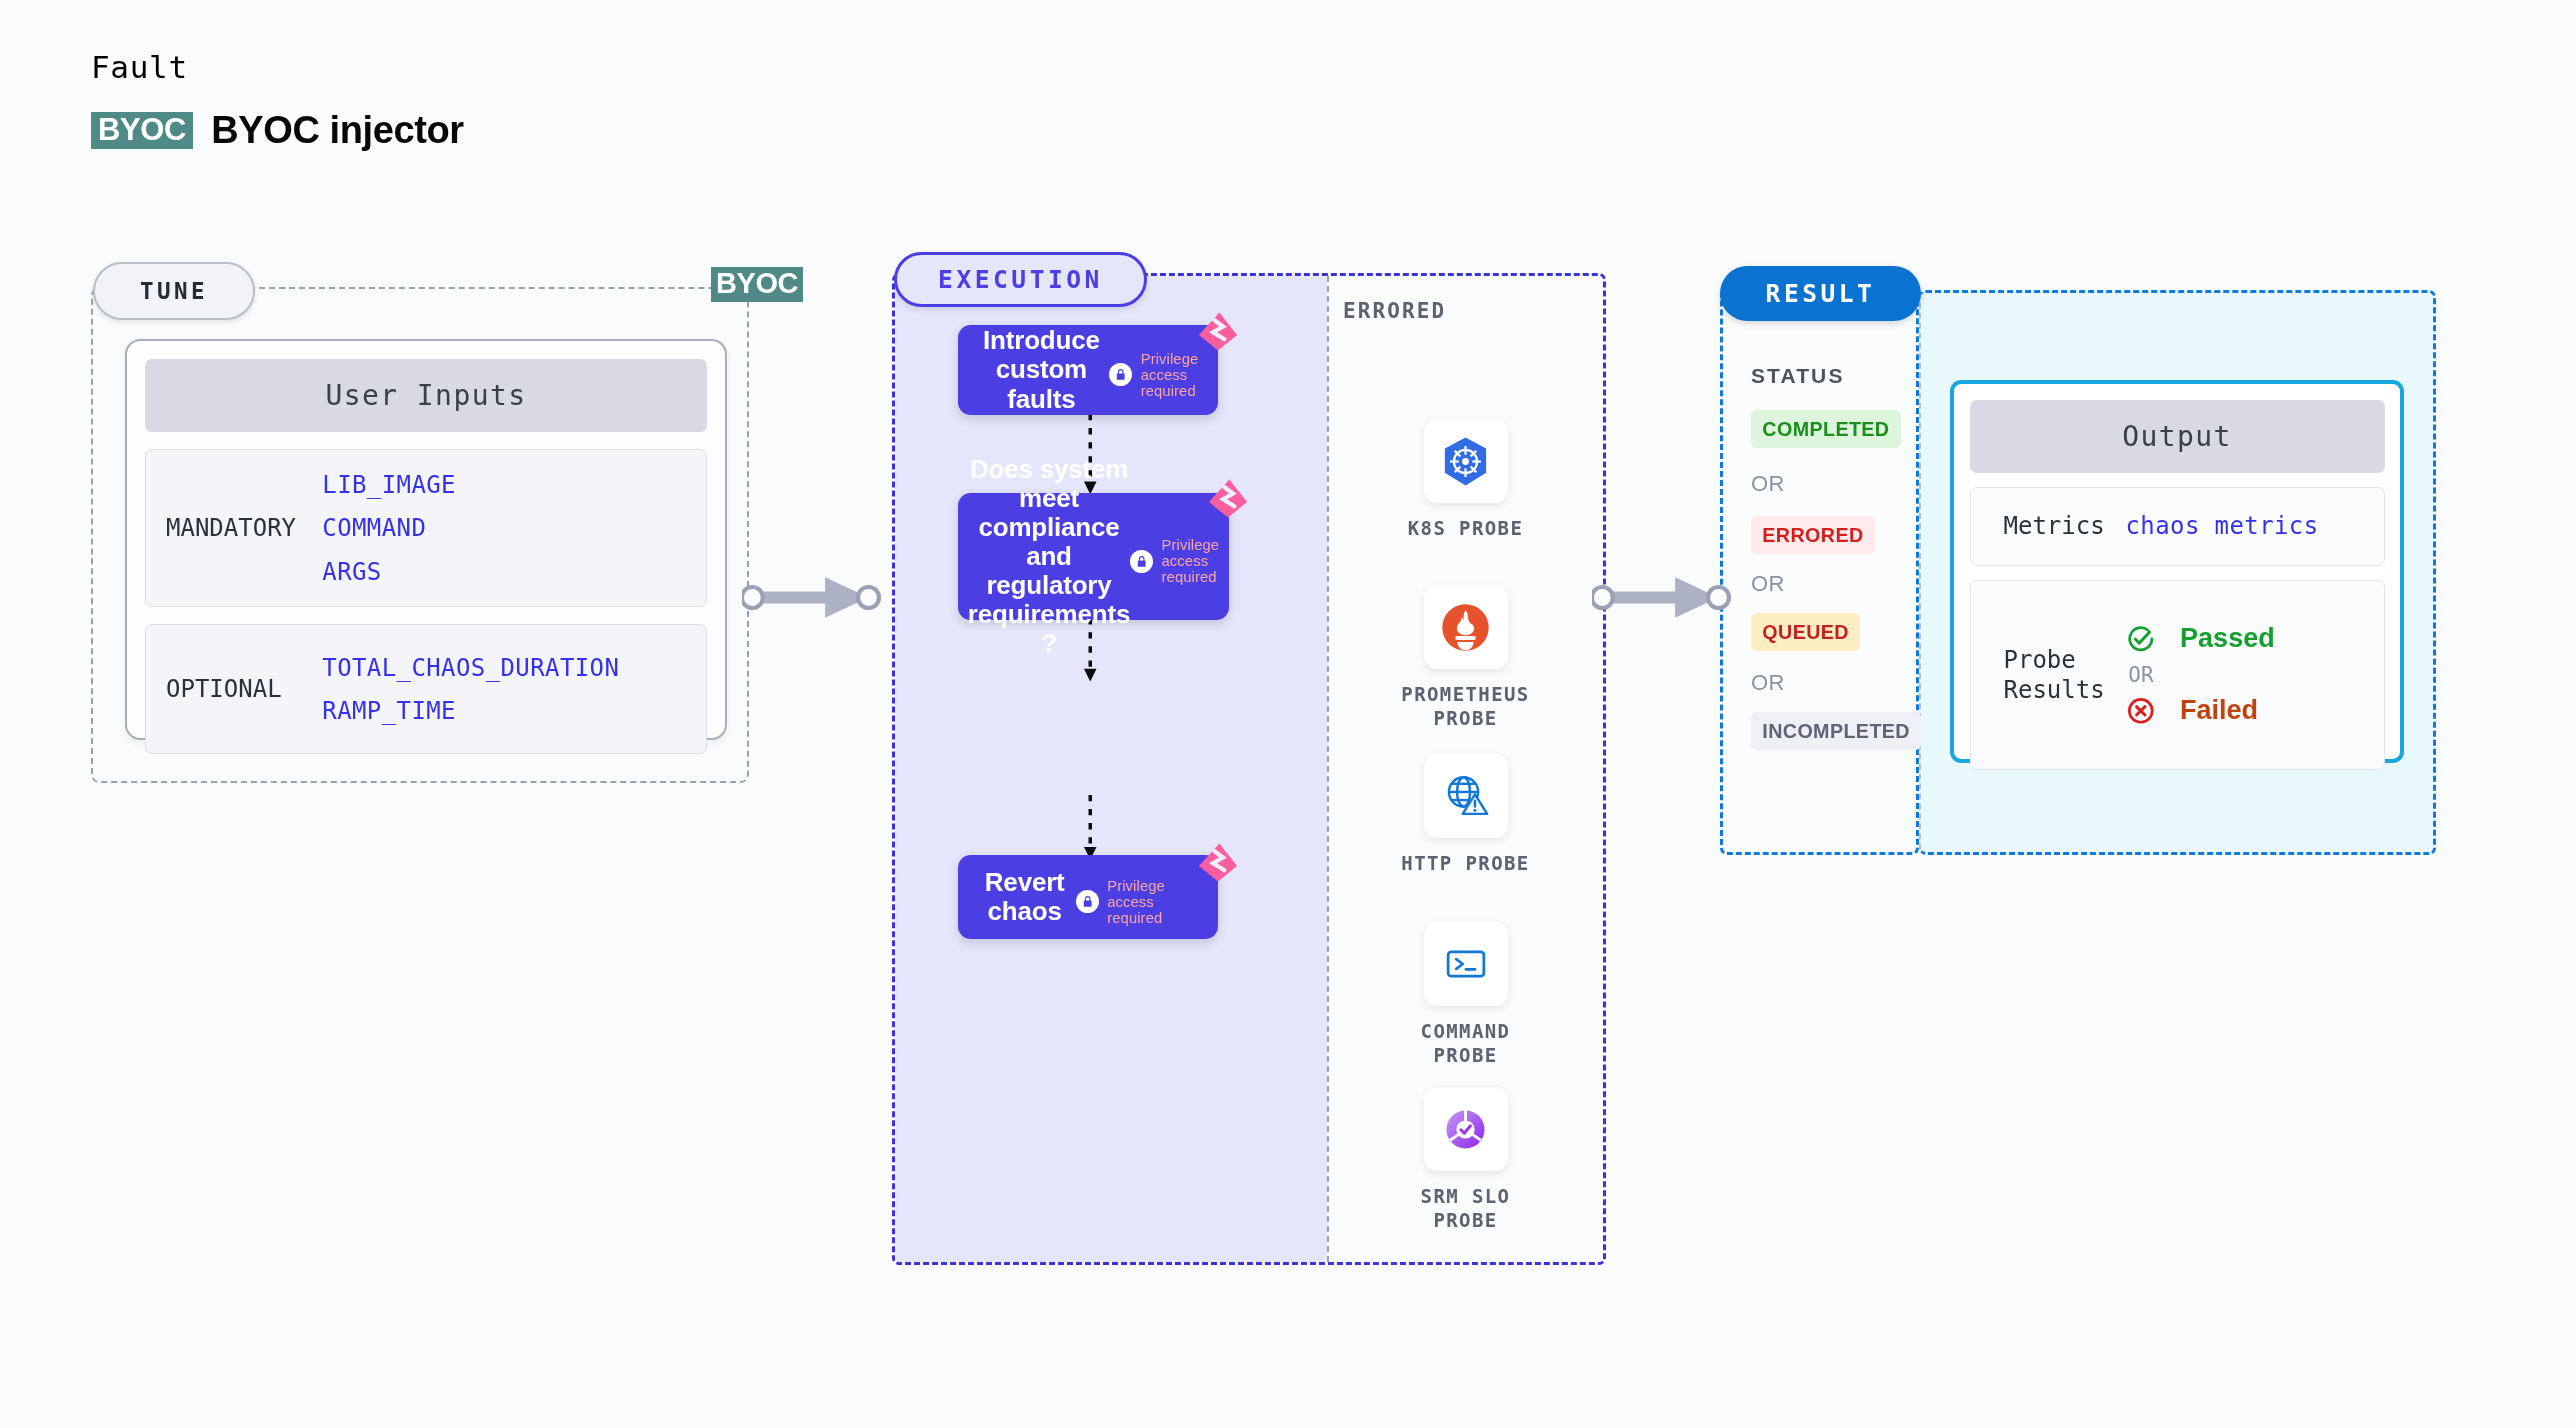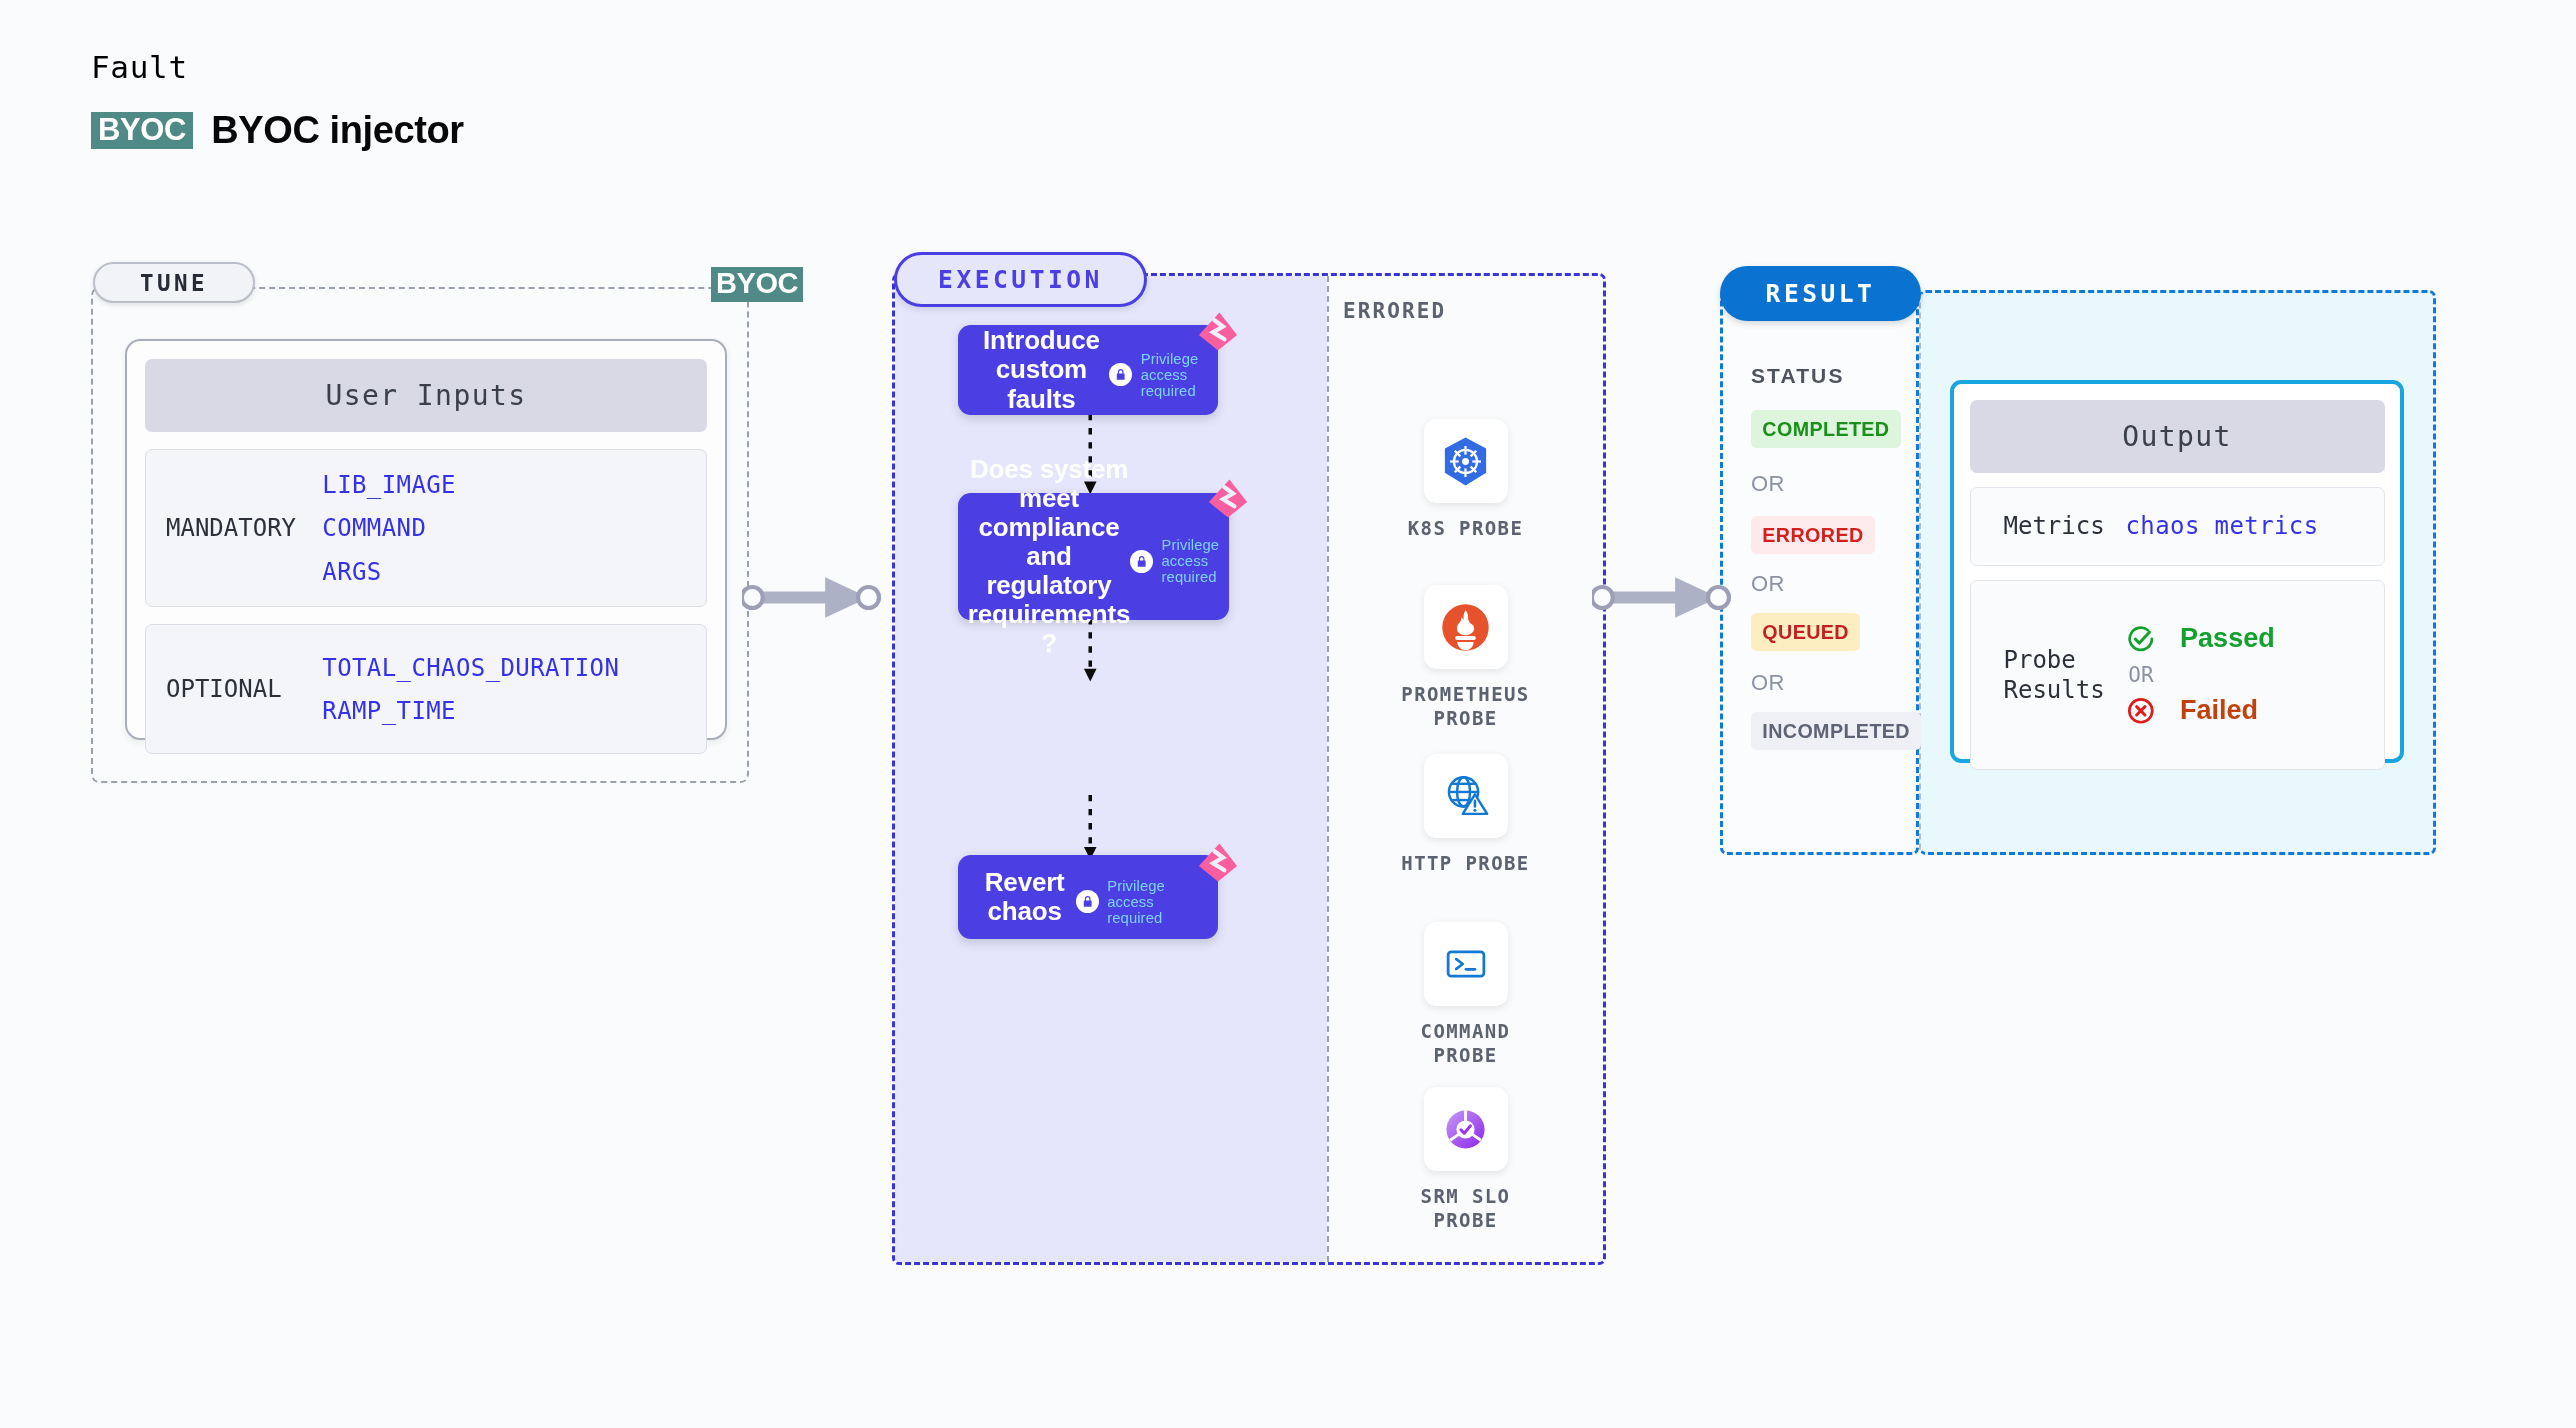--- a/index.html
+++ b/index.html
@@ -28,21 +28,21 @@
   .hdr-title { font-size: 38px; font-weight: bold; color: #07080a; letter-spacing: -0.4px; }
 
   
   .pill {
     position: absolute; display: flex; align-items: center; justify-content: center;
     font-family: "DejaVu Sans Mono", monospace;
     font-weight: bold; letter-spacing: 3.5px; z-index: 40;
     border-radius: 703px;
   }
   .pill-tune {
-    left: 93px; top: 262px; width: 162px; height: 41px;
+    left: 93px; top: 262px; width: 162px; height: 58px;
     background: #f2f3f7; border: 2.1px solid #b9bec9; color: #262b35;
     font-size: 22.5px; box-shadow: 0 2.1px 4.9px rgba(40,45,60,.12);
   }
   .pill-exec {
     left: 894px; top: 252px; width: 253px; height: 55px;
     background: #e6e6fb; border: 3.5px solid #4b3fe4; color: #4b3fe4;
     font-size: 24.6px; box-shadow: 0 2.8px 6.3px rgba(40,45,60,.13);
   }
   .pill-result {
     left: 1720px; top: 266px; width: 201px; height: 55px;
@@ -111,21 +111,21 @@
     display: flex; flex-direction: row; align-items: center; justify-content: center;
     padding: 9.9px 15.5px; z-index: 20;
   }
   .node-title {
     color: #ffffff; font-weight: bold; font-size: 26px; line-height: 1.12;
     text-align: center; letter-spacing: -0.2px;
   }
   .priv {
     display: flex; align-items: center; gap: 8.4px; margin-top: 9.9px;
   }
-  .priv-txt { color: #7dd3fc; font-size: 14.8px; letter-spacing: 0.1px; }
+  .priv-txt { color: #fca5a5; font-size: 14.8px; letter-spacing: 0.1px; }
   .lock-badge {
     width: 23px; height: 23px; border-radius: 50%; background: #ffffff;
     display: flex; align-items: center; justify-content: center; flex: 0 0 auto;
   }
   
   .litmus {
     position: absolute; width: 44px; height: 41px; z-index: 30;
   }
 
   .node-a { left: 958px; top: 325px; width: 260px; height: 90px; }

